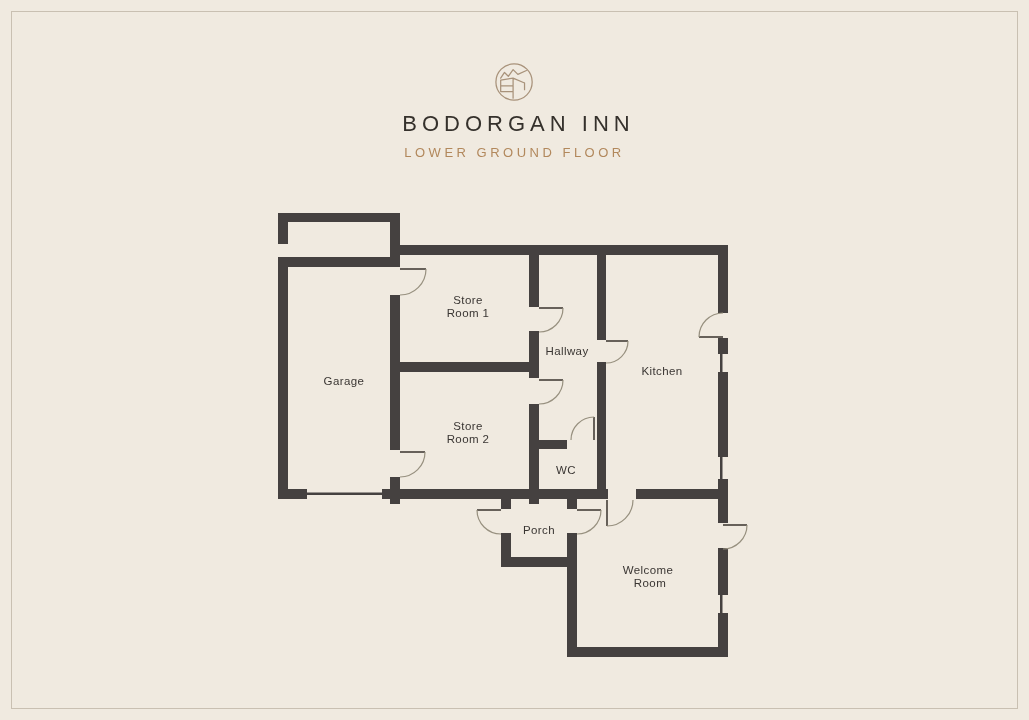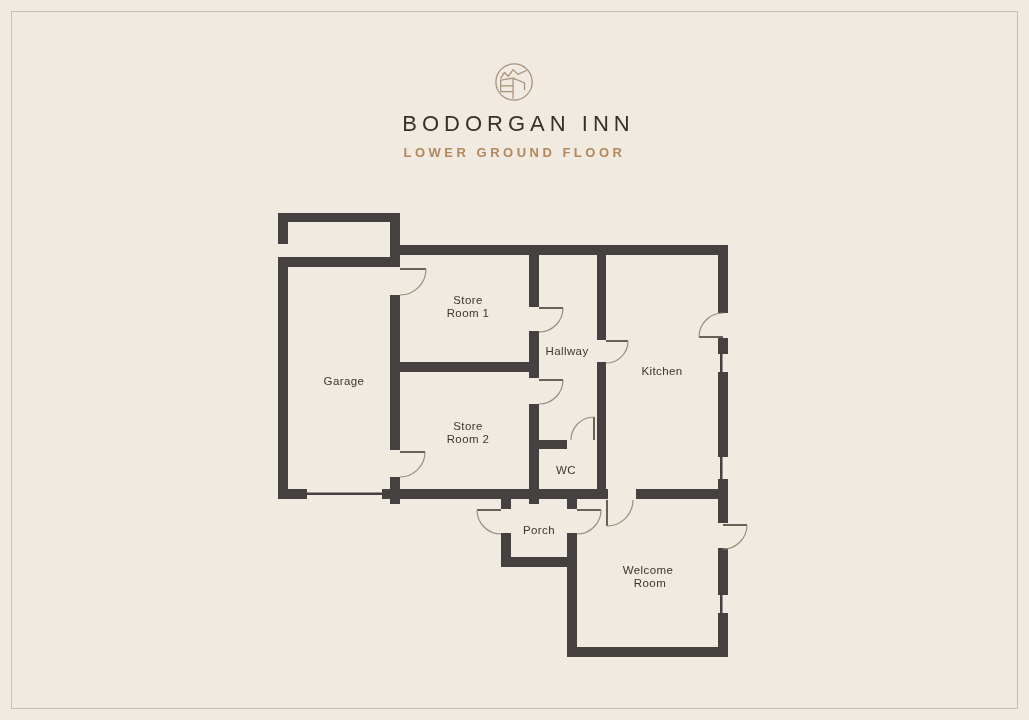--- a/index.html
+++ b/index.html
@@ -13,21 +13,21 @@
     font-family:"Liberation Sans","DejaVu Sans",sans-serif;
   }
   .frame{position:absolute;inset:11px;border:1.5px solid var(--border);}
   .header{position:absolute;top:61px;left:0;width:100%;text-align:center;}
   .logo-wrap{height:42px;}
   .title{
     margin:8px 0 0 8px;font-size:22px;font-weight:normal;letter-spacing:5px;
     color:var(--title);
   }
   .subtitle{
-    margin:8px 0 0 0;font-size:13px;font-weight:bold;letter-spacing:3.5px;
+    margin:8px 0 0 0;font-size:13px;font-weight:normal;letter-spacing:3.5px;
     color:var(--accent);
   }
   svg.plan{position:absolute;left:0;top:0;}
   .w{fill:var(--wall);}
   .leaf{stroke:#57524b;stroke-width:1.8;fill:none;stroke-linecap:butt;}
   .arc{stroke:var(--doorarc);stroke-width:1.2;fill:none;}
   .rl{
     font-family:"Liberation Sans","DejaVu Sans",sans-serif;
     font-size:11.5px;fill:var(--label);text-anchor:middle;letter-spacing:0.4px;
   }

